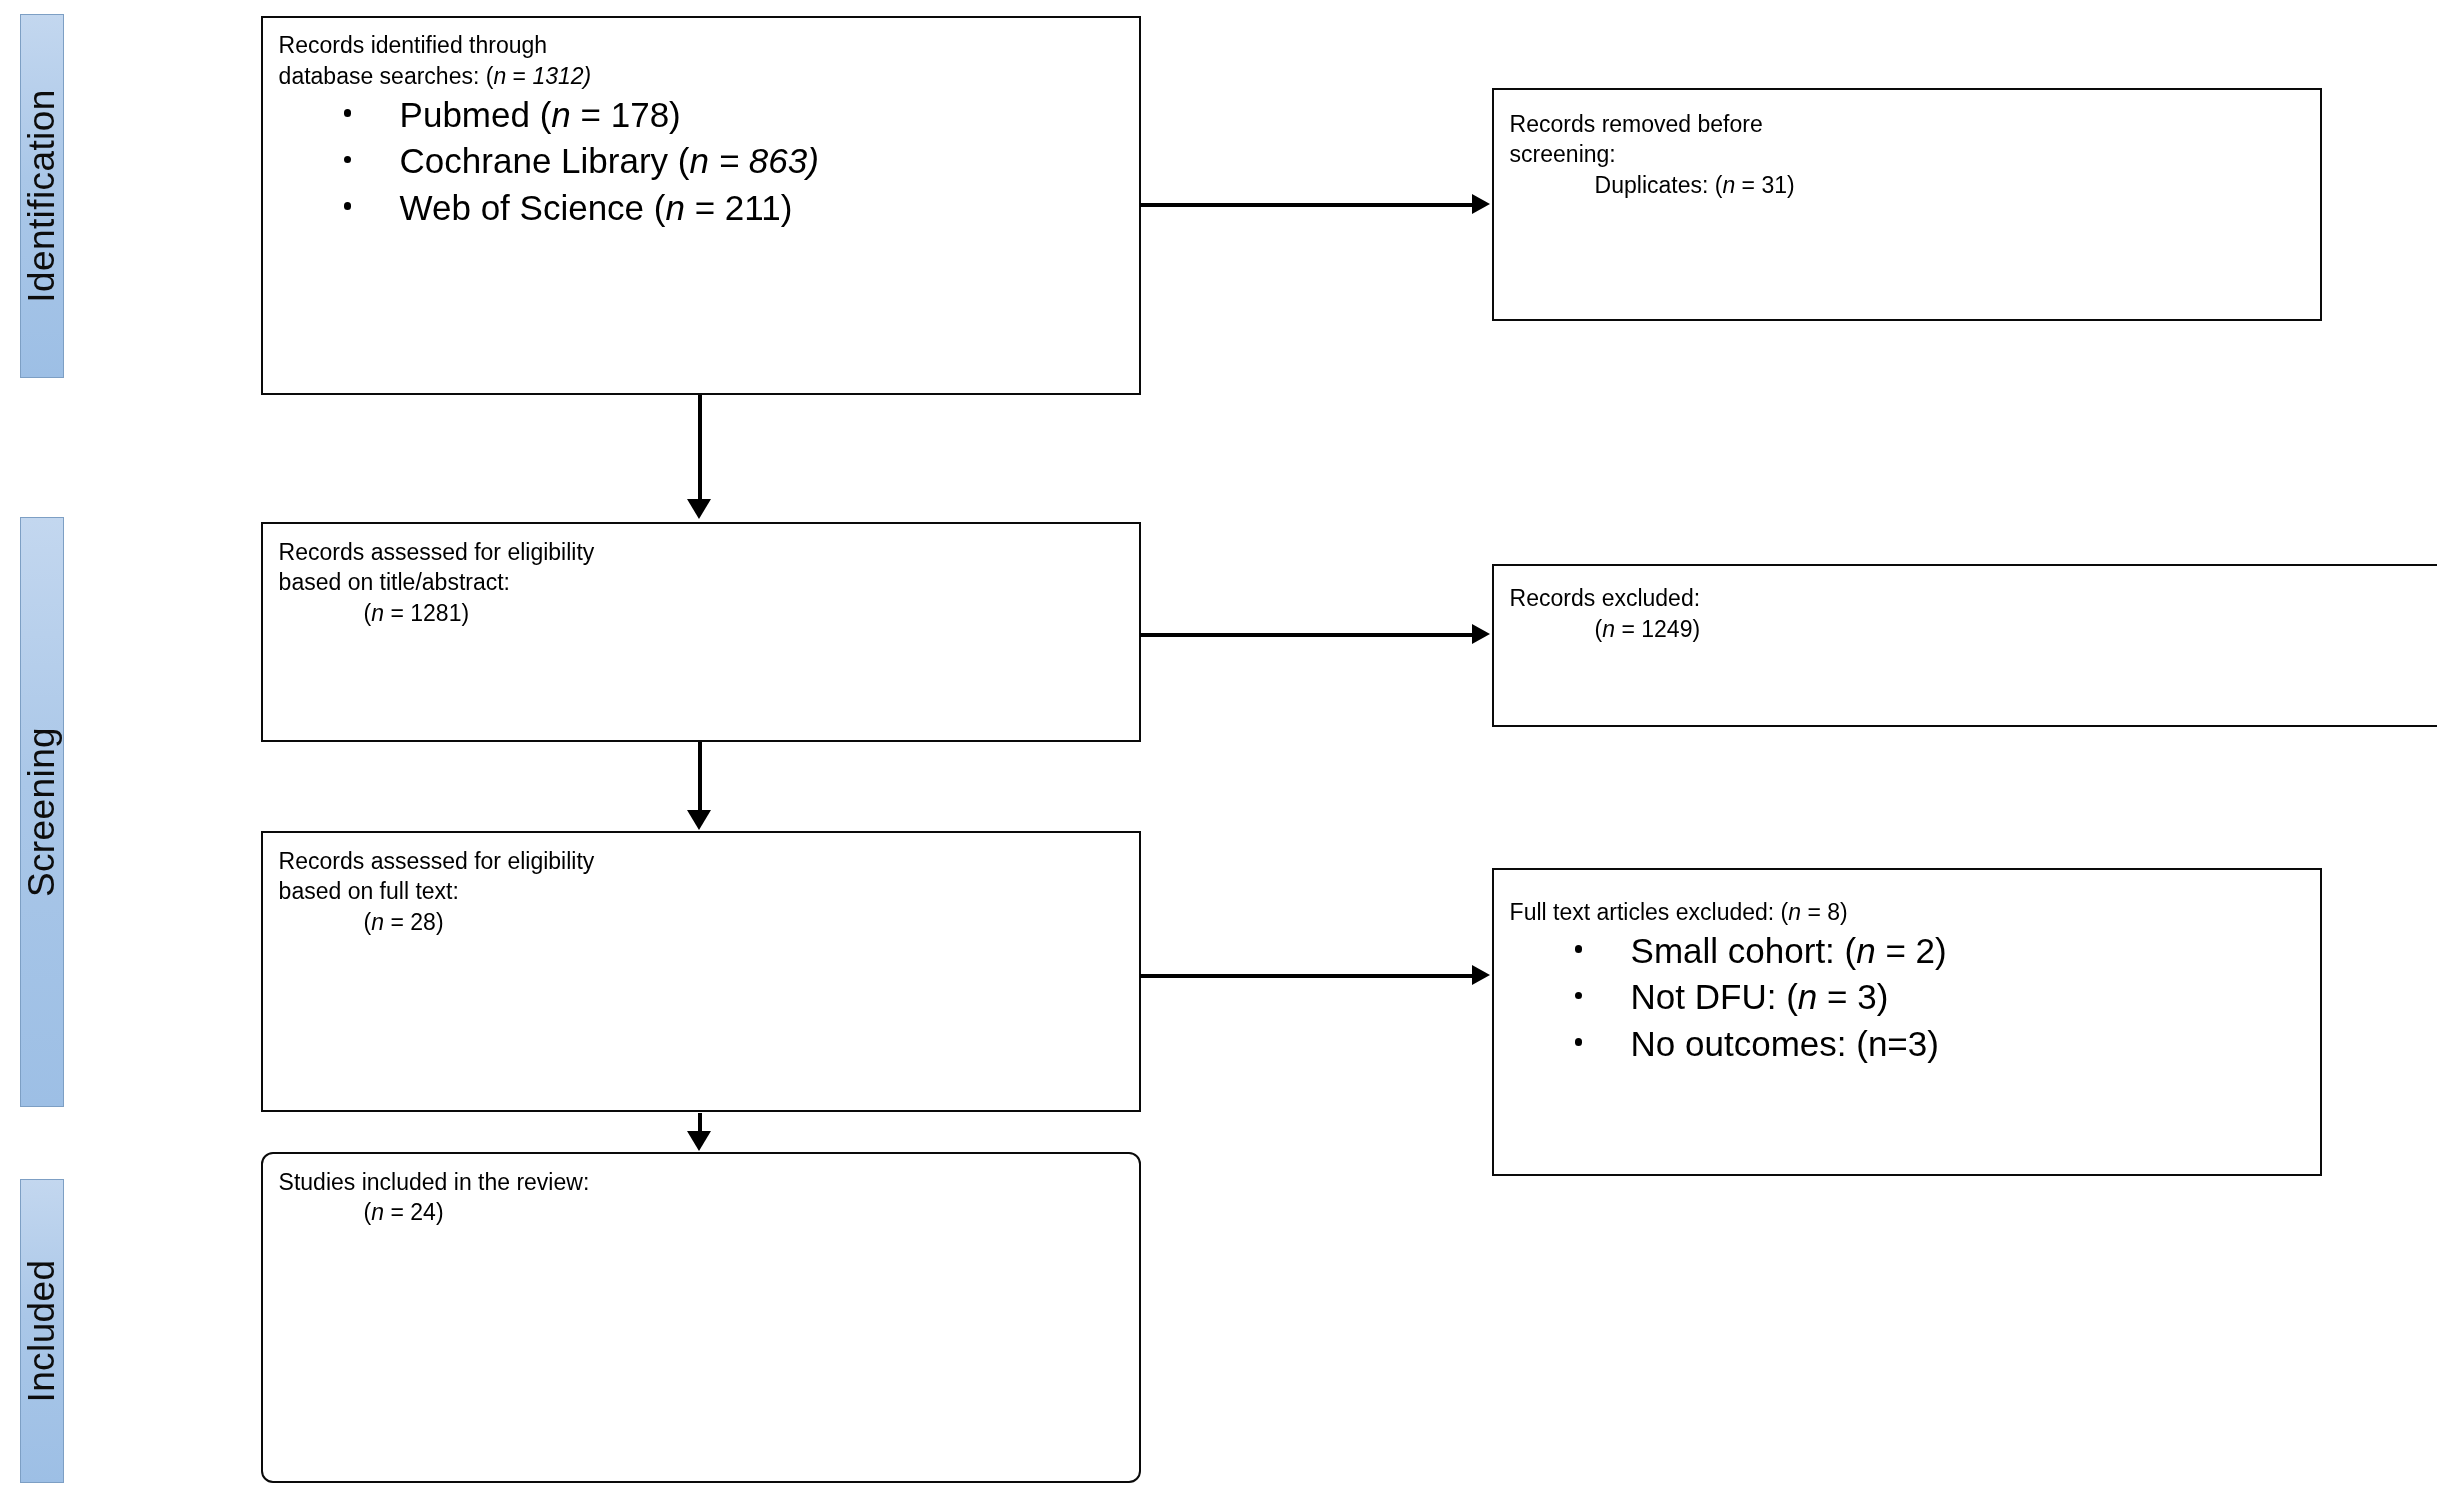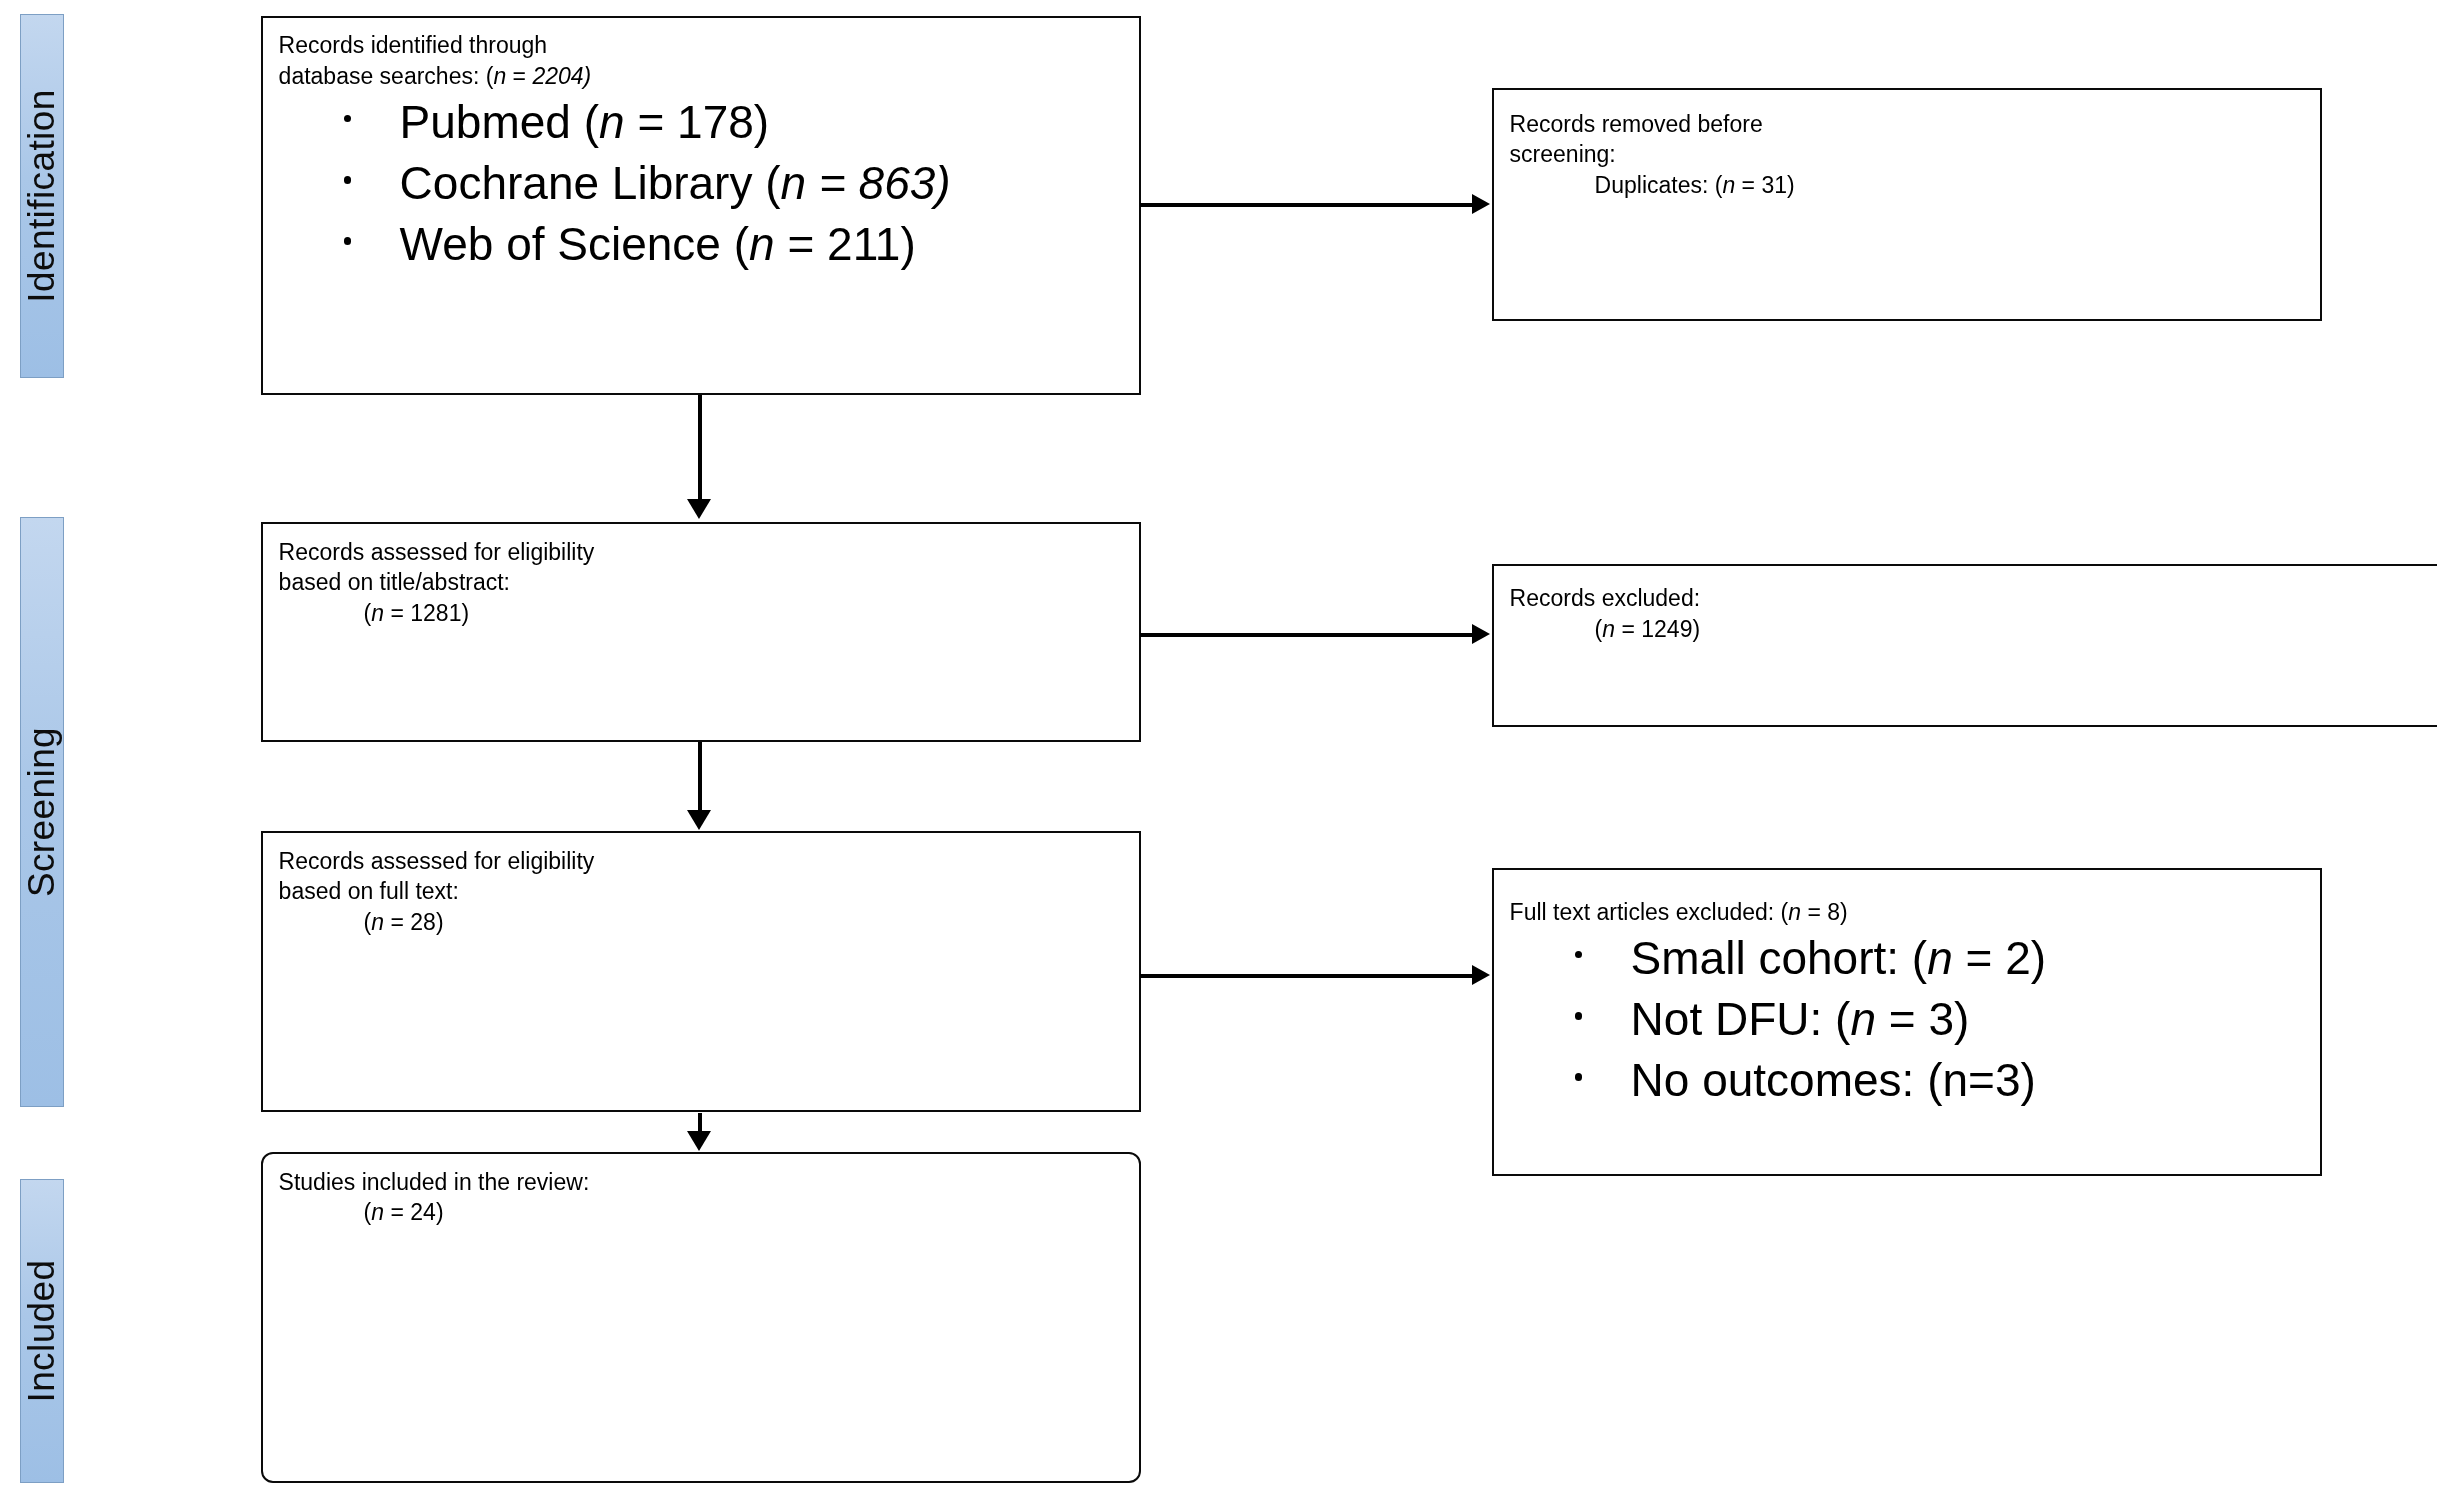--- a/index.html
+++ b/index.html
@@ -56,21 +56,21 @@
   .box-line.indent-center {
     padding-left: 85px;
   }
   .bullet-list {
     list-style: none;
     margin: 0;
     padding: 0;
   }
   .bullet-list li {
     position: relative;
-    font-size: 46px;
+    font-size: 35px;
     line-height: 1.33;
     white-space: nowrap;
     padding-left: 121px;
   }
   .bullet-list li .bullet-dot {
     position: absolute;
     left: 65px;
     top: 0.50em;
     width: 7.8px;
     height: 7.8px;
@@ -114,21 +114,21 @@
     <span class="stage-text">Screening</span>
   </div>
 
   <div class="stage-band" style="left:20px; top:1179px; width:44px; height:304px;">
     <span class="stage-text">Included</span>
   </div>
 
   <div class="flow-box" style="left:261px; top:15.6px; width:880px; height:379px;">
     <div class="box-line">Records identified through</div>
     <div class="box-line">
-      <span>database searches: (</span><span class="it">n</span><span> = </span><span class="it">2204</span><span class="it">)</span>
+      <span>database searches: (</span><span class="it">n</span><span> = </span><span class="it">1312</span><span class="it">)</span>
     </div>
     <ul class="bullet-list">
       <li>
         <span class="bullet-dot"></span><span>Pubmed (</span><span class="it">n</span><span> = </span><span>178</span><span>)</span>
       </li>
       <li>
         <span class="bullet-dot"></span><span>Cochrane Library (</span><span class="it">n</span><span class="it"> = </span><span class="it">863</span><span class="it">)</span>
       </li>
       <li>
         <span class="bullet-dot"></span><span>Web of Science (</span><span class="it">n</span><span> = </span><span>211</span><span>)</span>

